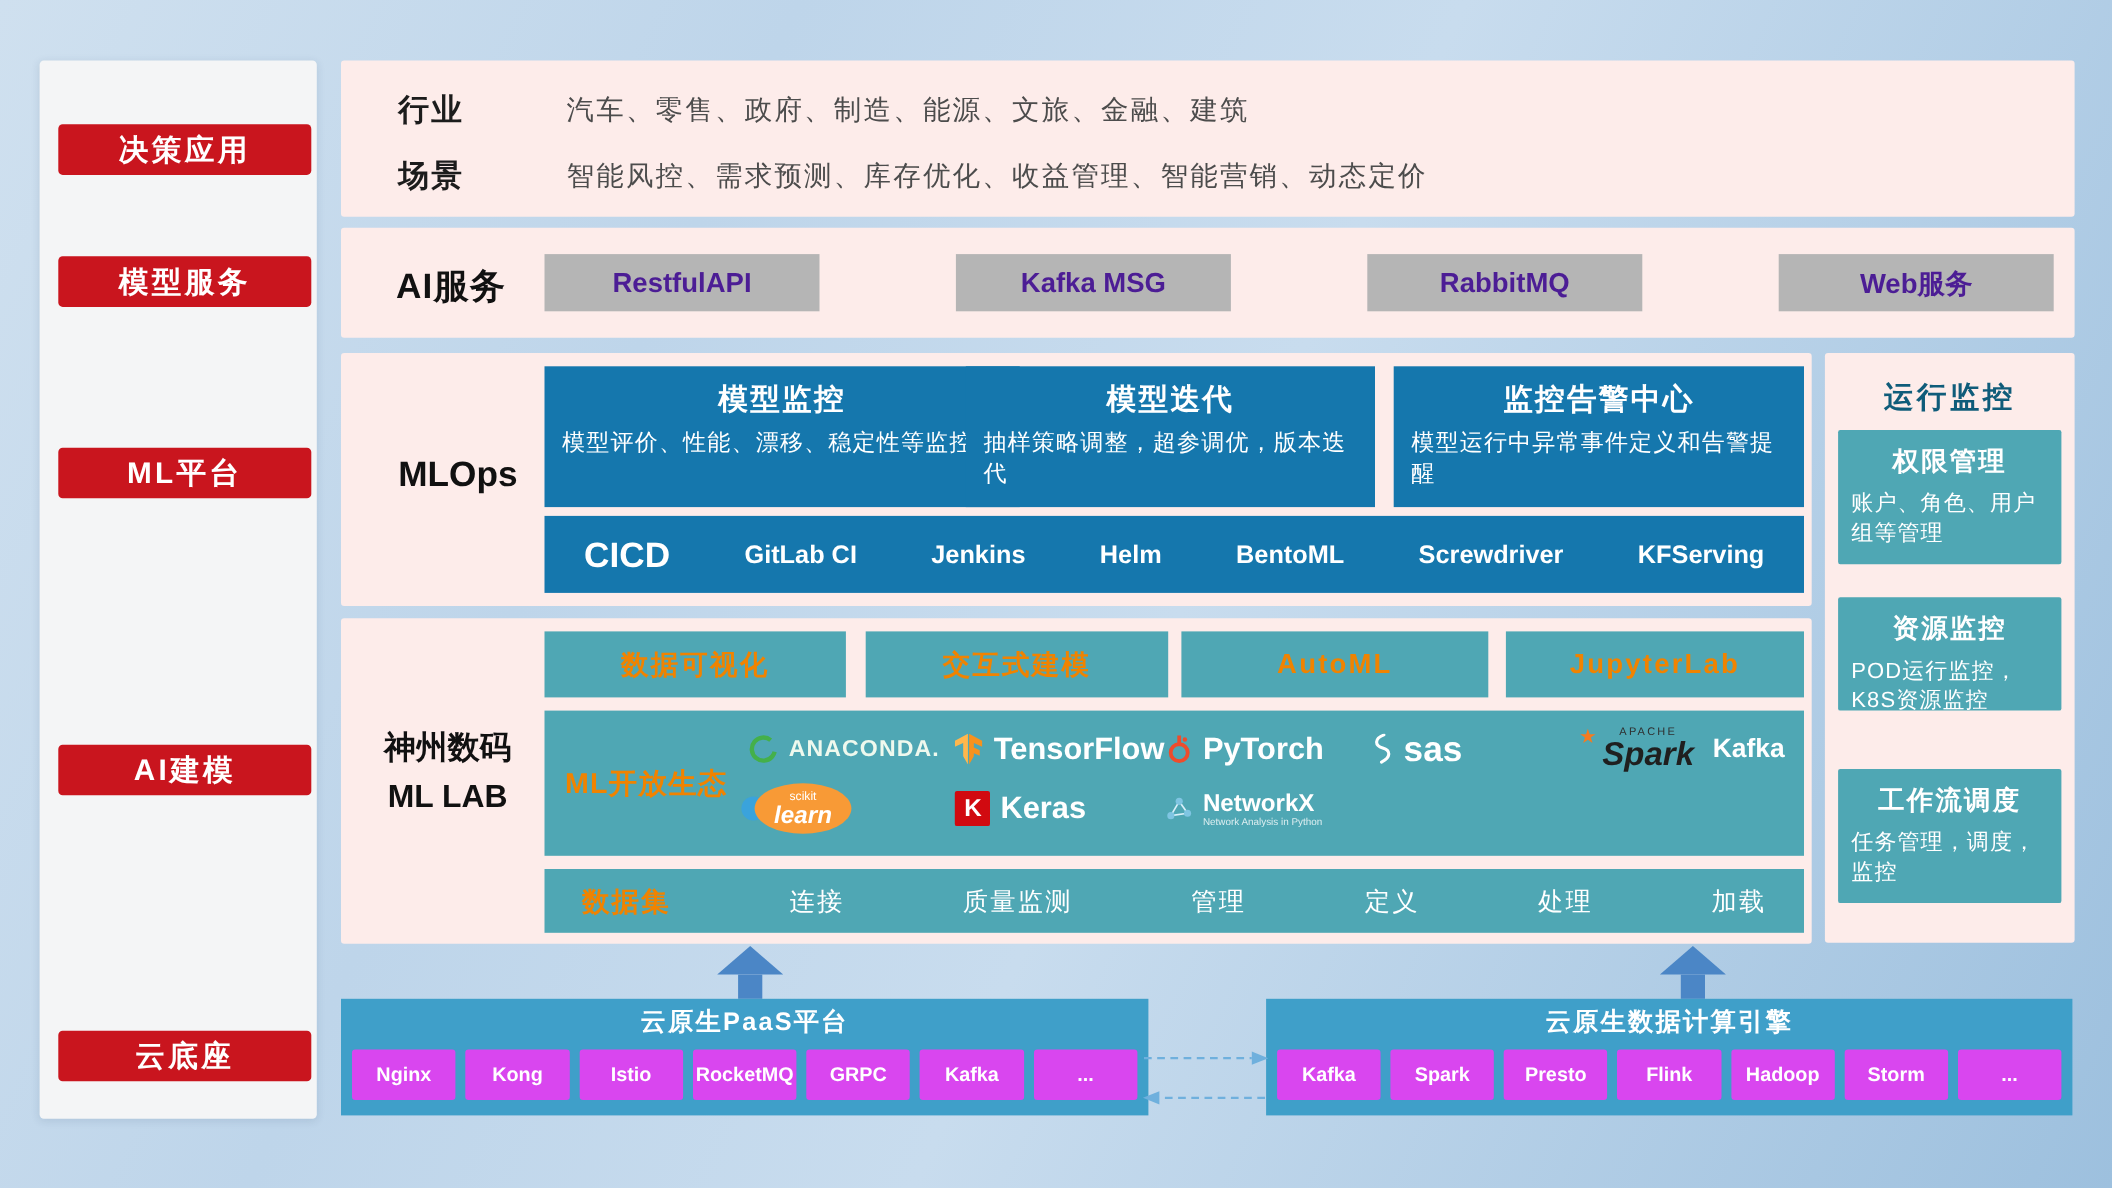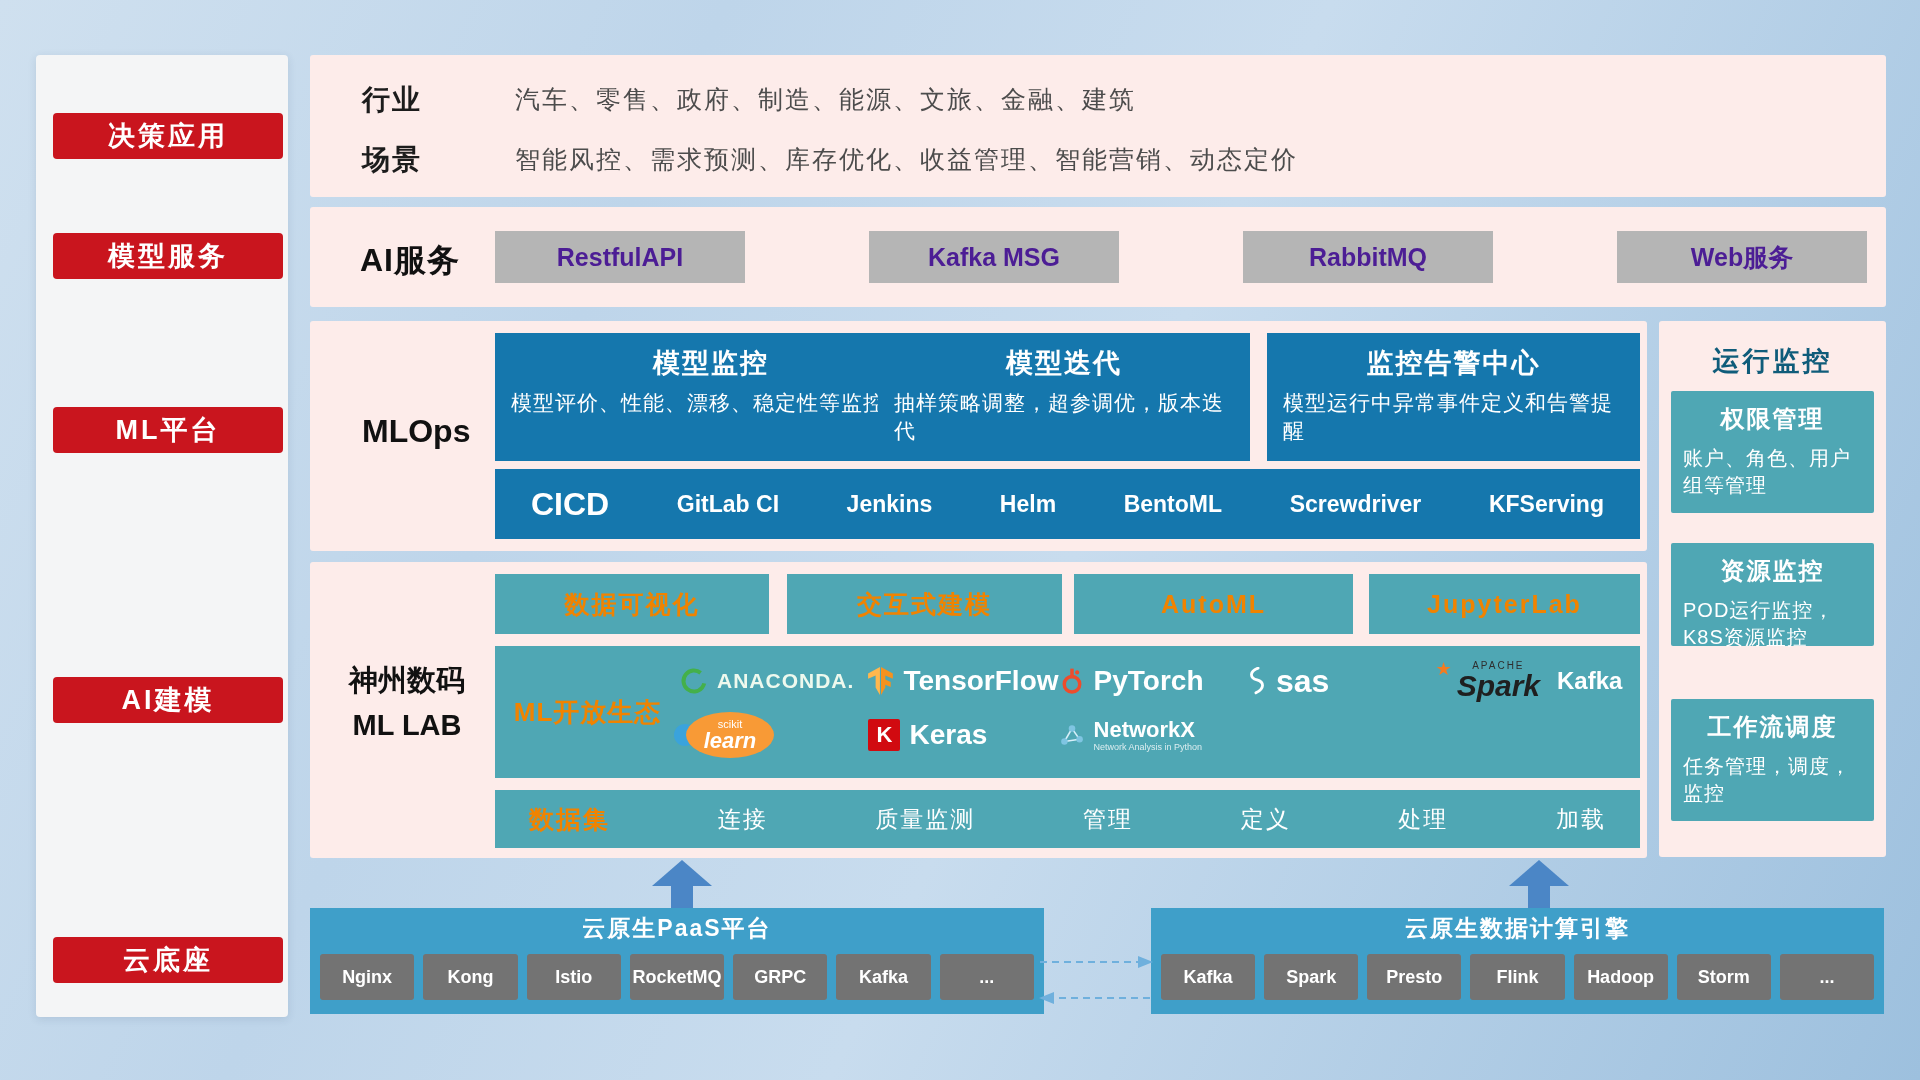--- a/index.html
+++ b/index.html
@@ -68,21 +68,21 @@
   .mon-card{position:absolute;left:12px;width:203px;background:#4fa7b4;color:#fff;padding:12px 12px;box-sizing:border-box;border-radius:2px;}
   .mon-card .mc-title{text-align:center;font-size:24px;font-weight:bold;margin:0 0 10px;letter-spacing:2px;}
   .mon-card .mc-desc{font-size:20px;line-height:1.35;margin:0;letter-spacing:1px;}
   
   .up-arrow{position:absolute;top:860px;width:60px;}
   .arrow-tri{width:0;height:0;border-left:30px solid transparent;border-right:30px solid transparent;border-bottom:26px solid #4b86c6;}
   .arrow-stem{width:22px;height:22px;background:#4b86c6;margin:0 auto;}
   .cloud-panel{position:absolute;top:908px;height:106px;background:#3f9fc9;border-radius:0;}
   .cloud-head{height:40px;display:flex;align-items:center;justify-content:center;color:#fff;font-weight:bold;font-size:23px;letter-spacing:2px;}
   .cloud-items{display:flex;gap:9px;padding:6px 10px 0;}
-  .cloud-item{flex:1;height:46px;background:#737373;color:#fff;font-weight:bold;font-size:18px;display:flex;align-items:center;justify-content:center;border-radius:3px;text-align:center;line-height:1.05;padding:0 2px;}
+  .cloud-item{flex:1;height:46px;background:#d946ef;color:#fff;font-weight:bold;font-size:18px;display:flex;align-items:center;justify-content:center;border-radius:3px;text-align:center;line-height:1.05;padding:0 2px;}
   .dashed-arrows{position:absolute;left:1032px;top:938px;}
 </style>
 </head>
 <body>
 
 <div class="stage">
 
   <aside class="sidebar">
     <div class="side-btn" style="top:58px">决策应用</div>
     <div class="side-btn" style="top:178px">模型服务</div>

